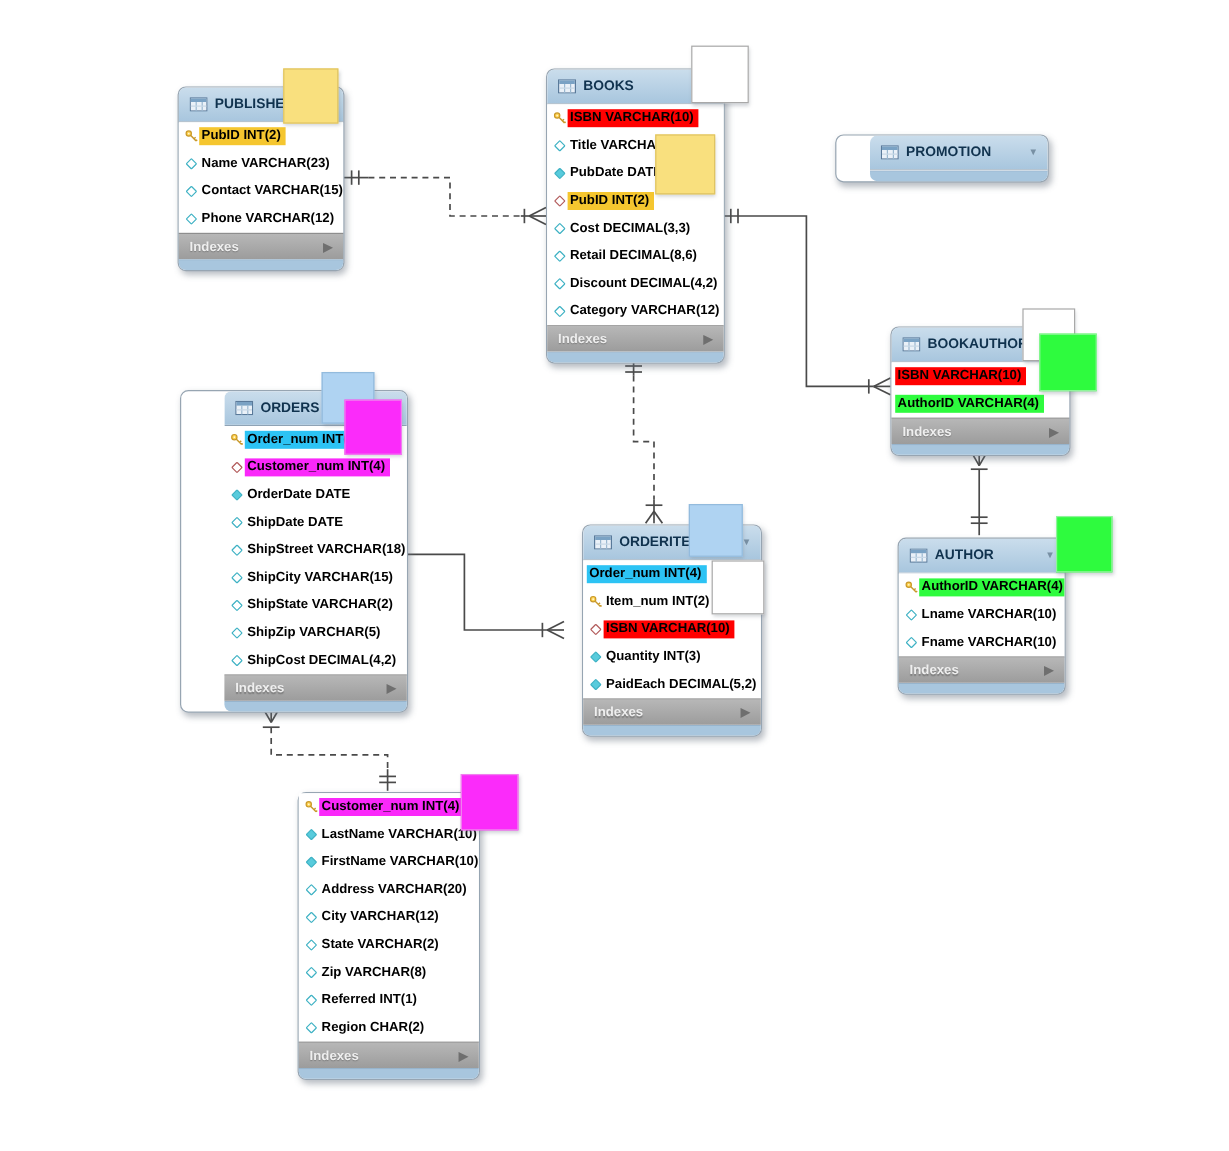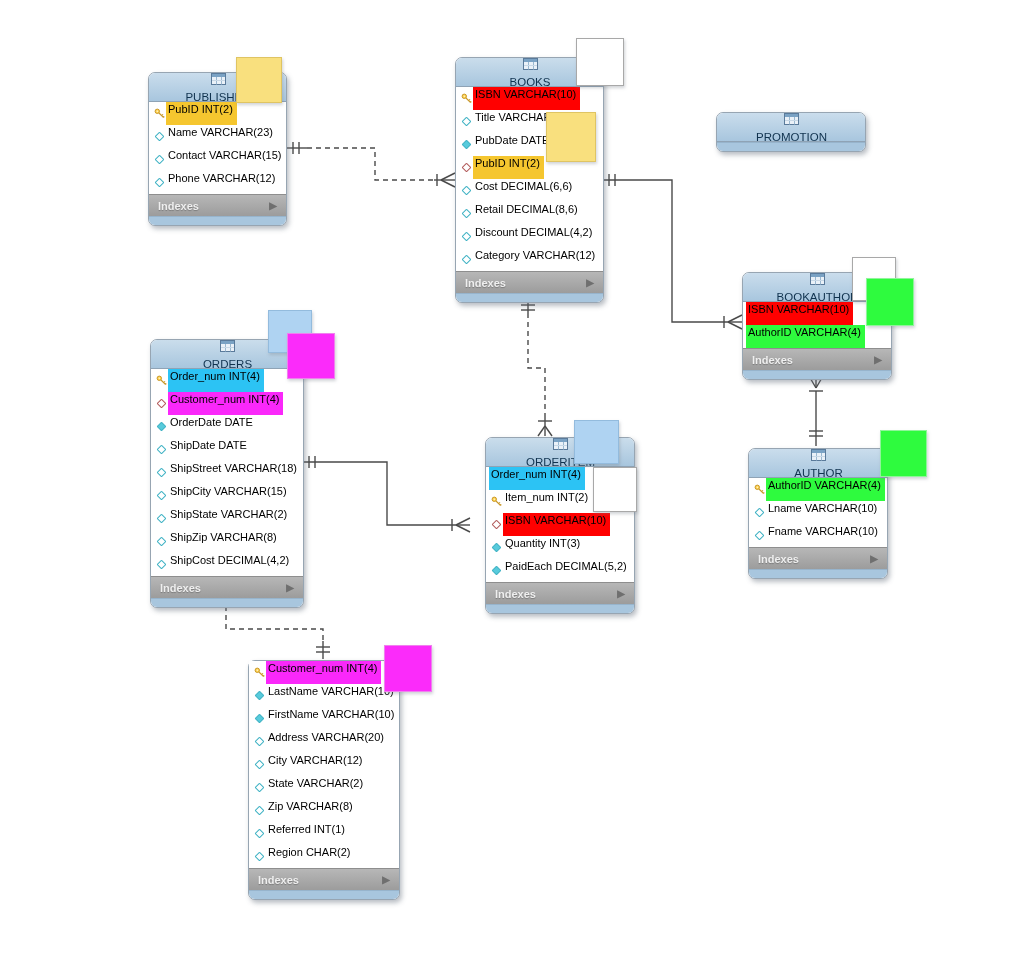--- a/index.html
+++ b/index.html
@@ -12,28 +12,28 @@
   .table {
     position:absolute; background:#ffffff;
     border:1px solid #97A5B2; border-radius:7px;
     box-shadow:2px 3px 5px rgba(100,110,125,.45);
   }
   .t-header {
     height:29px; display:flex; align-items:center; gap:6px;
     padding:0 8px 0 9px; box-sizing:border-box;
     background:linear-gradient(#CADDEC,#A8C6DE);
     border-bottom:1px solid #8FA3B5; border-radius:6px 6px 0 0;
-    font-weight:normal; font-size:11.5px; color:#10324E; white-space:nowrap; overflow:hidden;flex-direction:column;
+    font-weight:bold; font-size:11.5px; color:#10324E; white-space:nowrap; overflow:hidden;
   }
   .t-icon { flex:0 0 auto; display:flex; }
   .t-tri { margin-left:auto; font-size:8px; color:#7890A4; line-height:1; }
   .t-body { background:#fff; }
   .t-row {
-    height:23px; display:flex; padding-left:3px;
-    font-size:11px; color:#000; white-space:nowrap; overflow:hidden;
+    height:23px; display:flex; align-items:center; padding-left:3px;
+    font-size:11px; color:#000; white-space:nowrap; overflow:hidden;font-weight:bold;
   }
   .c-icon { width:14px; flex:0 0 14px; display:flex; align-items:center; justify-content:center; }
   .dia { width:7px; height:7px; transform:rotate(45deg); background:#fff;
          border:1px solid #3FB2C4; border-radius:1px; box-sizing:border-box; }
   .dia.filled { background:#58CBDC; }
   .dia.fk { border-color:#B25B5B; }
   .c-text { padding:1px 4px 2px 2px; }
   .t-indexes {
     height:21px; background:linear-gradient(#B7B7B7,#9C9C9C);
     border-top:1px solid #8E8E8E;
@@ -191,21 +191,21 @@
         <div class="t-row">
           <span class="c-icon">
             <span class="dia fk"></span>
           </span>
           <span class="c-text" style="background: rgb(245, 198, 47);">PubID INT(2)</span>
         </div>
         <div class="t-row">
           <span class="c-icon">
             <span class="dia"></span>
           </span>
-          <span class="c-text">Cost DECIMAL(6,6)</span>
+          <span class="c-text">Cost DECIMAL(3,3)</span>
         </div>
         <div class="t-row">
           <span class="c-icon">
             <span class="dia"></span>
           </span>
           <span class="c-text">Retail DECIMAL(8,6)</span>
         </div>
         <div class="t-row">
           <span class="c-icon">
             <span class="dia"></span>
@@ -218,21 +218,21 @@
           </span>
           <span class="c-text">Category VARCHAR(12)</span>
         </div>
       </div>
       <div class="t-indexes">
         <span>Indexes</span>
         <span class="idx-arrow">▶</span>
       </div>
       <div class="t-footer"></div>
     </div>
-    <div class="table" style="left: 716px; top: 112px; width: 148px;">
+    <div class="table" style="left: 696px; top: 112px; width: 148px; padding-left: 28px;">
       <div class="t-header">
         <span class="t-icon">
           <svg width="15" height="12" viewBox="0 0 15 12">
             <rect x="0.5" y="0.5" width="14" height="11" fill="#EAF1F8" stroke="#5A7A9A"></rect>
             <rect x="1" y="1" width="13" height="3" fill="#7AA2C4"></rect>
             <line x1="5.5" y1="4" x2="5.5" y2="11.5" stroke="#9AB8D0"></line>
             <line x1="10.5" y1="4" x2="10.5" y2="11.5" stroke="#9AB8D0"></line>
             <line x1="1" y1="7.5" x2="14" y2="7.5" stroke="#C8D8E6"></line>
           </svg>
         </span>
@@ -306,21 +306,21 @@
           </span>
           <span class="c-text">Fname VARCHAR(10)</span>
         </div>
       </div>
       <div class="t-indexes">
         <span>Indexes</span>
         <span class="idx-arrow">▶</span>
       </div>
       <div class="t-footer"></div>
     </div>
-    <div class="table" style="left: 150px; top: 339px; width: 152px;">
+    <div class="table" style="left: 150px; top: 325px; width: 152px; padding-left: 36px;">
       <div class="t-header">
         <span class="t-icon">
           <svg width="15" height="12" viewBox="0 0 15 12">
             <rect x="0.5" y="0.5" width="14" height="11" fill="#EAF1F8" stroke="#5A7A9A"></rect>
             <rect x="1" y="1" width="13" height="3" fill="#7AA2C4"></rect>
             <line x1="5.5" y1="4" x2="5.5" y2="11.5" stroke="#9AB8D0"></line>
             <line x1="10.5" y1="4" x2="10.5" y2="11.5" stroke="#9AB8D0"></line>
             <line x1="1" y1="7.5" x2="14" y2="7.5" stroke="#C8D8E6"></line>
           </svg>
         </span>
@@ -371,21 +371,21 @@
         <div class="t-row">
           <span class="c-icon">
             <span class="dia"></span>
           </span>
           <span class="c-text">ShipState VARCHAR(2)</span>
         </div>
         <div class="t-row">
           <span class="c-icon">
             <span class="dia"></span>
           </span>
-          <span class="c-text">ShipZip VARCHAR(8)</span>
+          <span class="c-text">ShipZip VARCHAR(5)</span>
         </div>
         <div class="t-row">
           <span class="c-icon">
             <span class="dia"></span>
           </span>
           <span class="c-text">ShipCost DECIMAL(4,2)</span>
         </div>
       </div>
       <div class="t-indexes">
         <span>Indexes</span>

